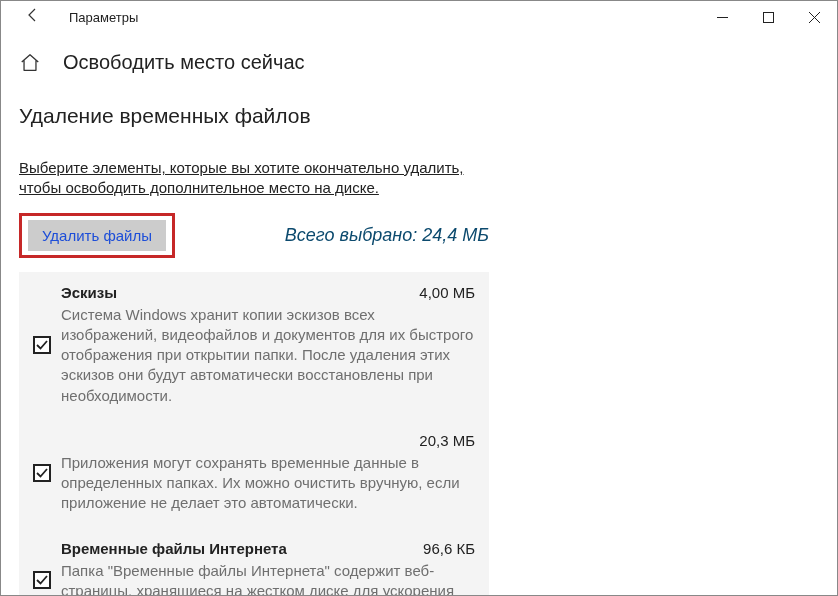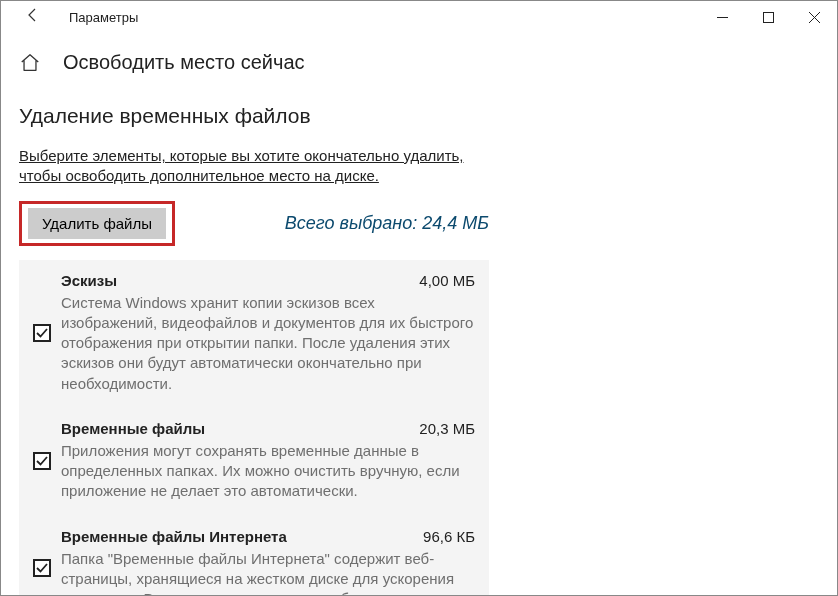--- a/index.html
+++ b/index.html
@@ -7,25 +7,25 @@
 .titlebar { height: 32px; display: flex; align-items: center; padding: 0 0 0 24px; }
 .back-arrow { width: 20px; font-size: 16px; color: #333; cursor: pointer; }
 .title-text { margin-left: 24px; font-size: 13px; color: #222; }
 .win-controls { margin-left: auto; display: flex; }
 .win-btn { width: 46px; height: 32px; display: flex; align-items: center; justify-content: center; font-size: 13px; color: #222; cursor: pointer; }
 .win-btn svg { width: 11px; height: 11px; }
 .content { padding: 18px 18px 0 18px; }
 .header-row { display: flex; align-items: center; margin-bottom: 30px; }
 .home-icon { width: 22px; height: 22px; margin-right: 22px; color: #333; }
 .page-title { font-size: 20px; font-weight: 300; color: #222; }
-.section-title { font-size: 21px; font-weight: 400; color: #222; margin-bottom: 18px; }
+.section-title { font-size: 21px; font-weight: 400; color: #222; margin-bottom: 30px; }
 .description { font-size: 15px; color: #222; width: 460px; line-height: 1.35; margin-bottom: 14px; text-decoration: underline; }
 .action-row { display: flex; align-items: center; width: 470px; margin-bottom: 14px; }
 .remove-btn-wrap { border: 3px solid #c62828; padding: 4px 6px; display: inline-block; }
-.remove-btn { background: #ccc; border: none; padding: 7px 14px; font-size: 15px; color: #000000; cursor: pointer; font-family: inherit; }
+.remove-btn { background: #ccc; border: none; padding: 7px 14px; font-size: 15px; color: #1d4ed8; cursor: pointer; font-family: inherit; }
 .total-label { margin-left: auto; font-size: 18px; color: #0c4a6e; font-style: italic; }
 .items { width: 470px; background: #f4f4f4; }
 .item { padding: 12px 14px 14px 14px; display: flex; }
 .chk-col { width: 28px; display: flex; align-items: center; }
 .checkbox { width: 18px; height: 18px; border: 2px solid #222; background: #fff; display: flex; align-items: center; justify-content: center; cursor: pointer; margin-top: 0; }
 .checkbox svg { width: 12px; height: 12px; }
 .item-body { flex: 1; }
 .item-head { display: flex; margin-bottom: 4px; }
 .item-title { font-weight: 600; font-size: 15px; color: #222; }
 .item-size { margin-left: auto; font-size: 15px; color: #222; }
@@ -88,34 +88,33 @@
             <svg viewBox="0 0 12 12">
               <path d="M1 6 L4.5 9.5 L11 2" stroke="#222" stroke-width="1.8" fill="none"></path>
             </svg>
           </div>
         </div>
         <div class="item-body">
           <div class="item-head">
             <div class="item-title">Эскизы</div>
             <div class="item-size">4,00 МБ</div>
           </div>
-          <div class="item-desc">Система Windows хранит копии эскизов всех изображений, видеофайлов и документов для их быстрого отображения при открытии папки. После удаления этих эскизов они будут автоматически окончательно при необходимости.</div>
+          <div class="item-desc">Система Windows хранит копии эскизов всех изображений, видеофайлов и документов для их быстрого отображения при открытии папки. После удаления этих эскизов они будут автоматически восстановлены при необходимости.</div>
         </div>
       </div>
       <div class="item">
         <div class="chk-col">
           <div class="checkbox">
             <svg viewBox="0 0 12 12">
               <path d="M1 6 L4.5 9.5 L11 2" stroke="#222" stroke-width="1.8" fill="none"></path>
             </svg>
           </div>
         </div>
         <div class="item-body">
           <div class="item-head">
-            <div class="item-title">Временные файлы</div>
             <div class="item-size">20,3 МБ</div>
           </div>
           <div class="item-desc">Приложения могут сохранять временные данные в определенных папках. Их можно очистить вручную, если приложение не делает это автоматически.</div>
         </div>
       </div>
       <div class="item">
         <div class="chk-col">
           <div class="checkbox">
             <svg viewBox="0 0 12 12">
               <path d="M1 6 L4.5 9.5 L11 2" stroke="#222" stroke-width="1.8" fill="none"></path>

